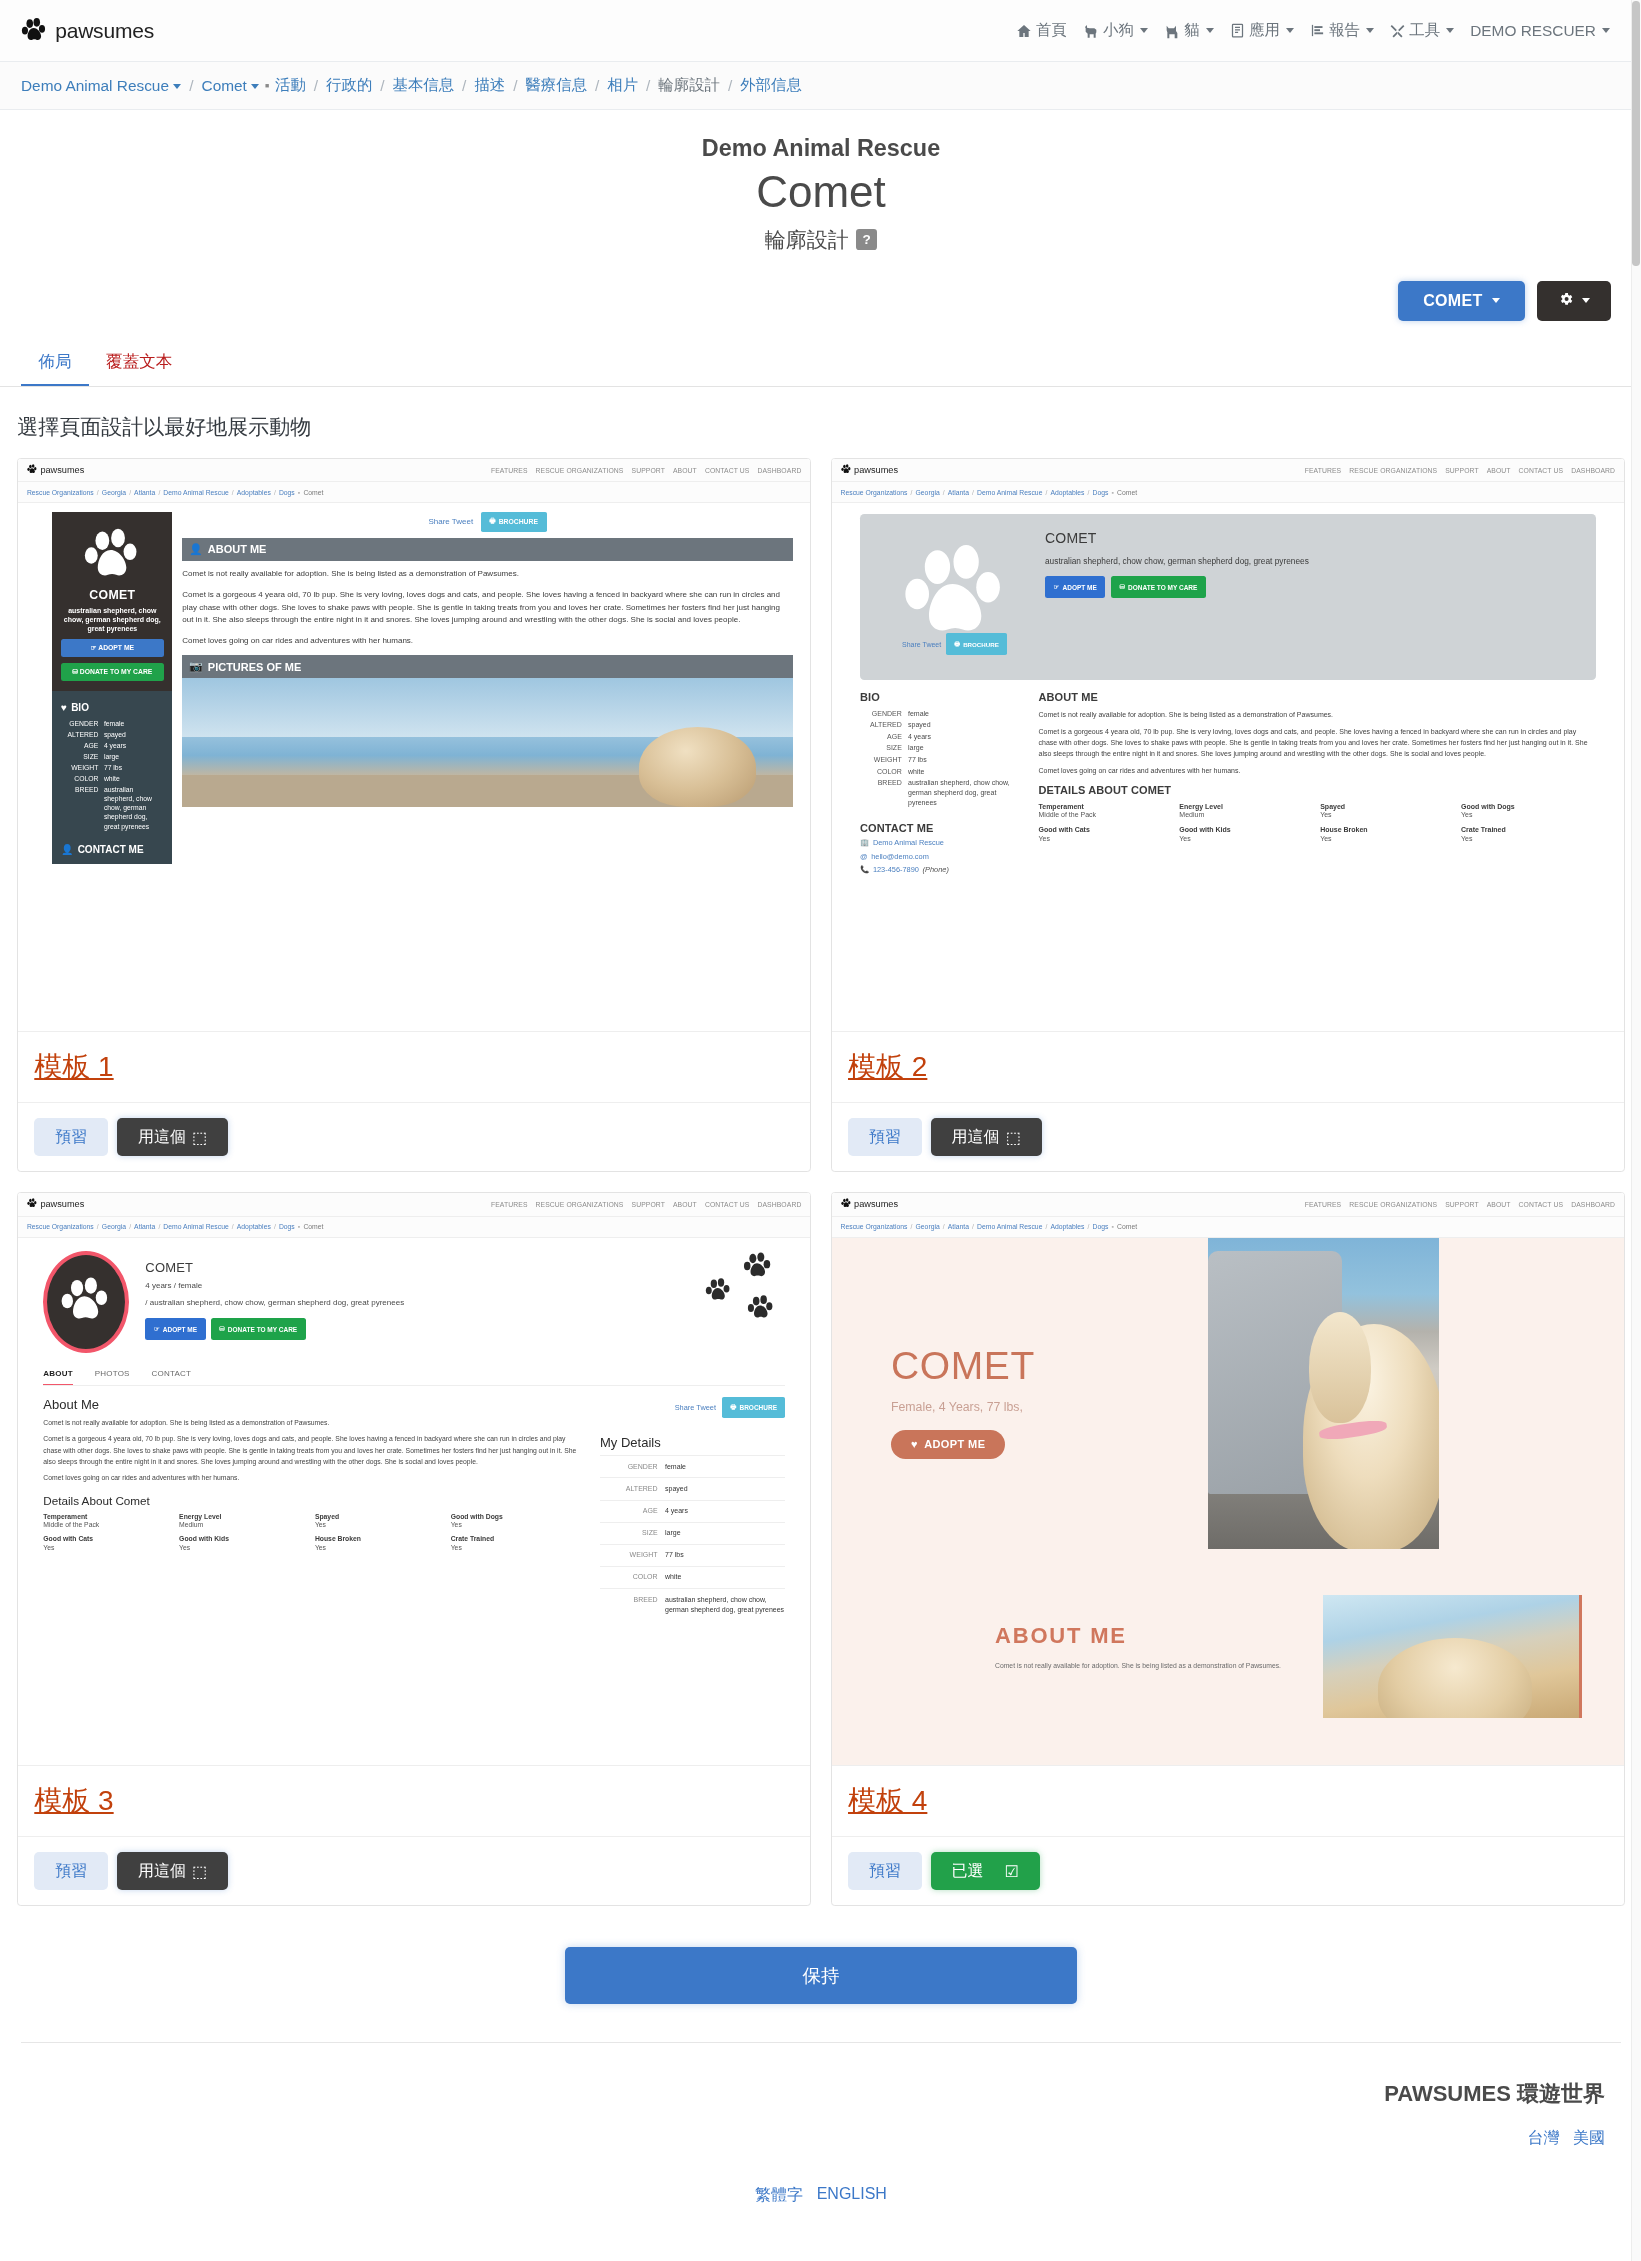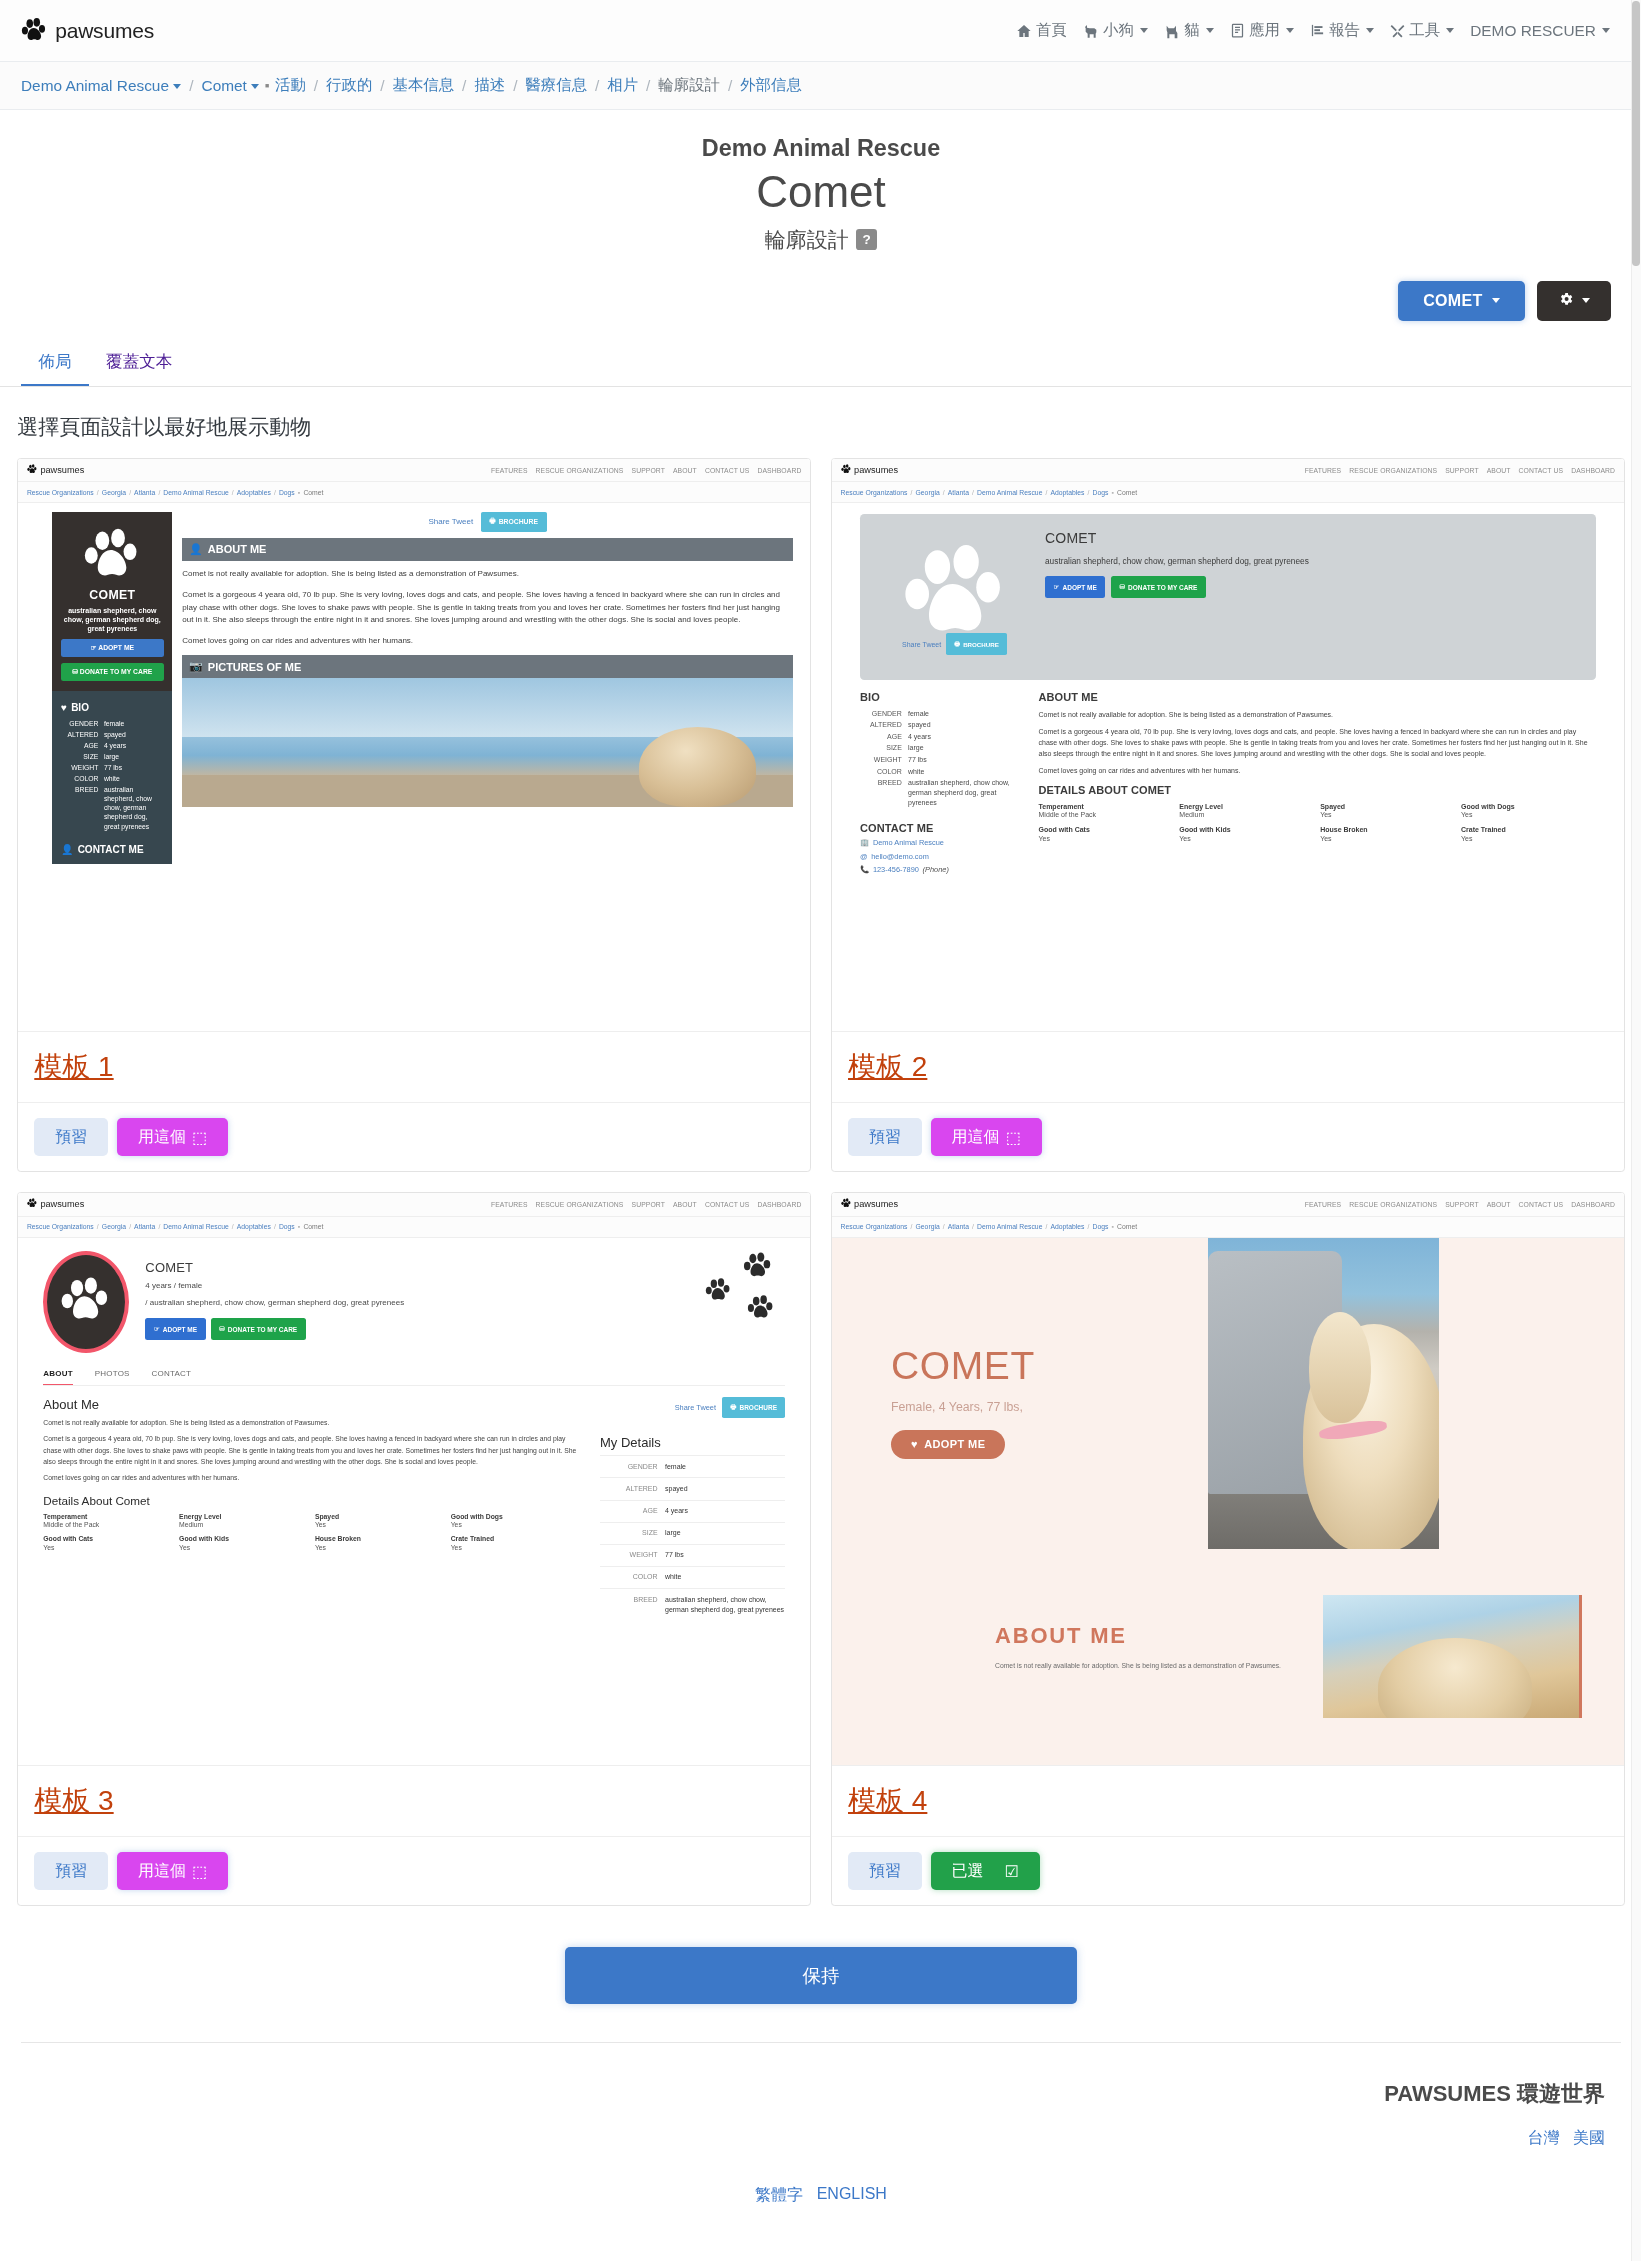--- a/index.html
+++ b/index.html
@@ -85,21 +85,21 @@
   .btn-gear .caret{ border-top-color:#fff; }
 
   
   .tabs{
     margin-top:22px;
     display:flex; gap:0;
     border-bottom:0.6px solid #e3e3e3;
     padding-left:21px;
   }
   .tab{
-    font-size:16.6px; padding:8.6px 17.3px 11px 17.3px; color:#4c1d95; cursor:pointer;
+    font-size:16.6px; padding:8.6px 17.3px 11px 17.3px; color:#b91c1c; cursor:pointer;
     border-bottom:2.5px solid transparent; margin-bottom:-0.6px;
   }
   .tab.active{ color:#3c78c8; border-bottom-color:#3c78c8; }
 
   .section-title{ font-size:21px; color:#343a40; padding:26px 0 11px 17.3px; }
 
   
   .tpl-grid{
     display:grid;
     grid-template-columns:1fr 1fr;
@@ -124,21 +124,21 @@
   .tpl-footer{
     border-top:0.6px solid #eee;
     padding:15px 16px;
     display:flex; gap:8.6px;
   }
   .btn-preview{
     background:#e2eaf6; color:#3c78c8; font-size:16px;
     padding:8.6px 21px; border-radius:5px;
   }
   .btn-use{
-    background:#d946ef; color:#fff; font-size:16px;
+    background:#404040; color:#fff; font-size:16px;
     padding:8.6px 21px; border-radius:5px;
     display:flex; align-items:center; gap:6.2px;
     box-shadow:0 0 6.2px rgba(60,120,200,.3);
   }
   .btn-selected{
     background:#22a14a; color:#fff; font-size:16px;
     padding:8.6px 21px; border-radius:5px;
     display:flex; align-items:center; gap:21px;
     box-shadow:0 0 6.2px rgba(34,161,74,.35);
   }

